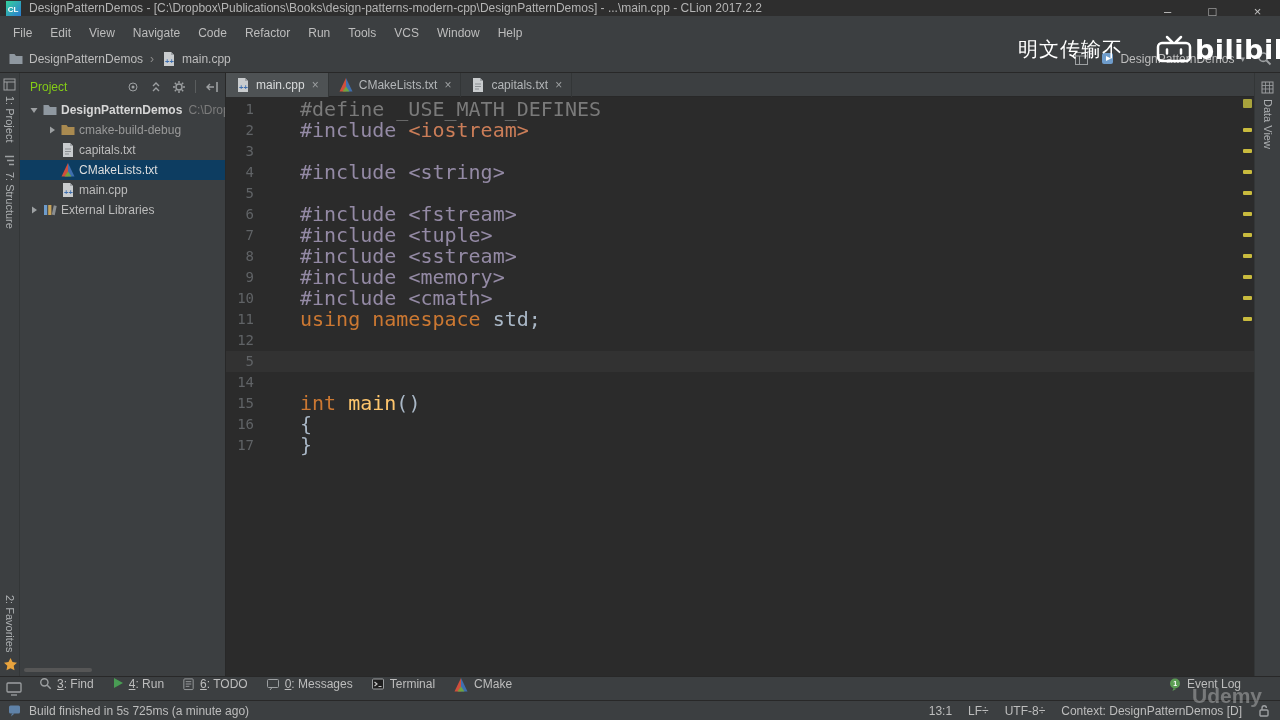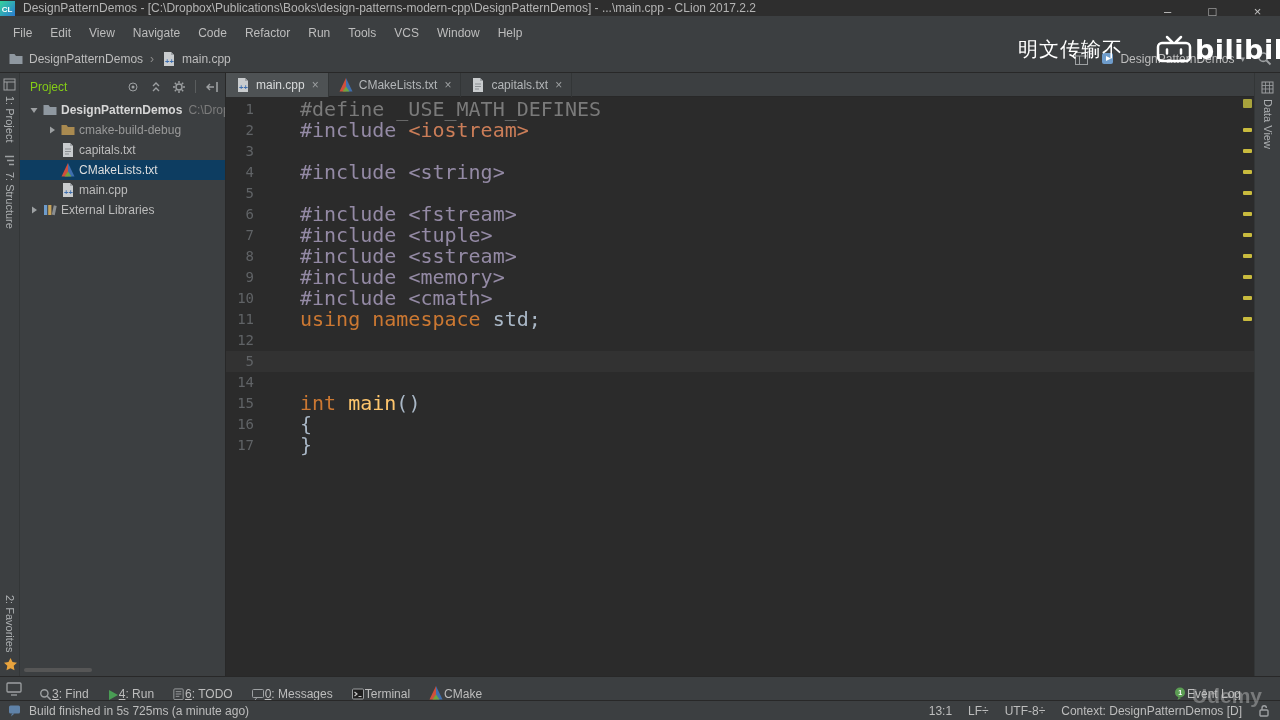--- a/index.html
+++ b/index.html
@@ -3,21 +3,21 @@
 <meta charset="utf-8">
 <style>
   *{box-sizing:border-box;margin:0;padding:0}
   html,body{background:#1e1e1e}
   #app{position:relative;width:1280px;height:720px;overflow:hidden;background:var(--panel);
        font-family:"Liberation Sans","DejaVu Sans",sans-serif;font-size:12px;color:var(--text);user-select:none}
   .icon{display:inline-flex;align-items:center;justify-content:center;line-height:0}
 
   
   #title-bar{position:absolute;left:0;top:0;width:1280px;height:16px;background:var(--titlebar);
-             display:flex;align-items:center;gap:8px;color:#b4b4b4}
+             display:flex;align-items:center;gap:8px;padding-left:6px;color:#b4b4b4}
   #win-controls{position:absolute;right:0;top:0;display:flex}
   .win-btn{width:45px;height:22px;display:flex;align-items:center;justify-content:center;color:#c4c4c4;font-size:13px}
 
   
   #menu-bar{position:absolute;left:0;top:22px;width:1280px;height:23px;background:var(--panel);
             display:flex;align-items:center;padding-left:4px}
   .menu-item{padding:0 9px;line-height:23px;color:#bdbdbd}
 
   
   #toolbar{position:absolute;left:0;top:45px;width:1280px;height:28px;background:var(--panel);
@@ -81,21 +81,21 @@
   
   #right-stripe{position:absolute;left:1254px;top:73px;width:26px;height:603px;background:var(--panel);border-left:1px solid #333637;
                 display:flex;flex-direction:column;align-items:center;padding-top:8px}
 
   
   #bottom-bar{position:absolute;left:0;top:676px;width:1280px;height:24px;background:var(--panel);
               border-top:1px solid var(--border);display:flex;align-items:center;padding:0 6px}
   #tw-switch{margin-right:8px}
   #bottom-left{display:flex}
   #bottom-right{margin-left:auto;display:flex;margin-right:24px}
-  .bbtn{display:flex;align-items:flex-end;padding:0 9px;height:24px;font-size:12px;color:#bdbdbd}
+  .bbtn{display:flex;align-items:flex-start;gap:5px;padding:0 9px;height:24px;font-size:12px;color:#bdbdbd}
   .mn{text-decoration:underline}
 
   
   #status-bar{position:absolute;left:0;top:700px;width:1280px;height:20px;background:var(--panel);
               border-top:1px solid var(--border);display:flex;align-items:center;gap:8px;padding:0 8px;font-size:12px;color:#bdbdbd}
   #status-right{margin-left:auto;display:flex;align-items:center;gap:16px;padding-right:2px}
 </style>
 </head>
 <body>
 

